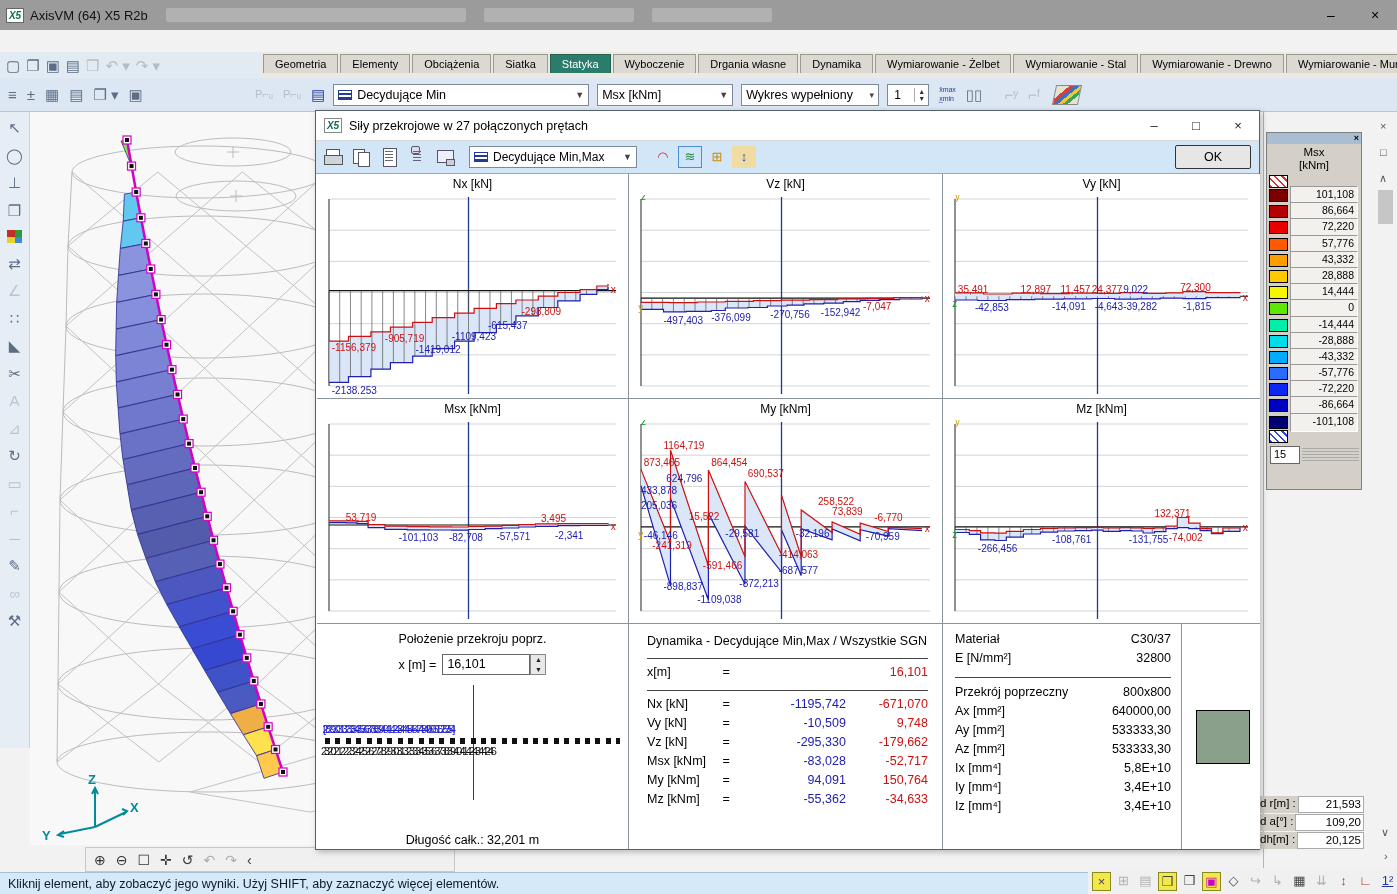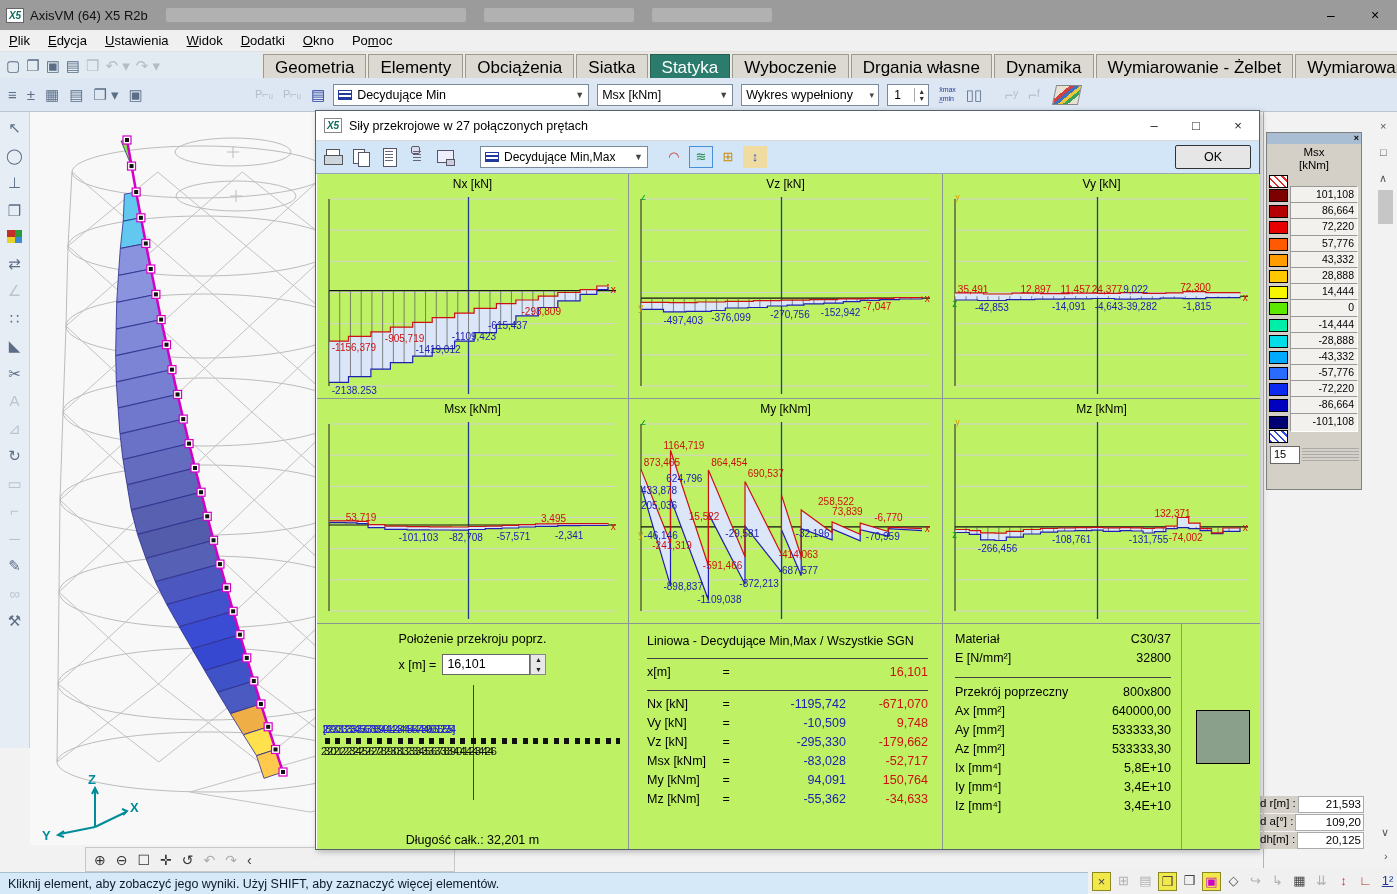--- a/index.html
+++ b/index.html
@@ -14,21 +14,21 @@
 
 #menubar{left:0;top:30px;width:1397px;height:22px;background:#f0f0f0;display:flex;align-items:center;border-bottom:1px solid #e0e0e0}
 .menu-item{padding:0 9px;font-size:13px;color:#000}
 .menu-item u{text-decoration:underline}
 
 #row1{left:0;top:52px;width:1397px;height:26px;background:#ece9e3}
 #fileicons{position:absolute;left:0;top:0;width:262px;height:26px;background:#e2eaf2;display:flex;align-items:center;gap:6px;padding-left:6px}
 .tbico{color:#5c6e86;font-size:15px;line-height:1}
 .tbico.dis{color:#b4bcc6}
 #tabs{position:absolute;left:263px;top:2px;display:flex}
-.tab{padding:3px 11px;font-size:17px;background:#dcd9d2;border:1px solid #9a9a92;border-bottom:none;margin-right:2px;color:#000;white-space:nowrap}
+.tab{padding:3px 11px;font-size:11px;background:#dcd9d2;border:1px solid #9a9a92;border-bottom:none;margin-right:2px;color:#000;white-space:nowrap}
 .tab.active{background:#2b7c6c;color:#fff;border-color:#22604f}
 
 #row2{left:0;top:78px;width:1397px;height:34px;background:#dce7f3;border-bottom:1px solid #b8c6d4;display:flex;align-items:center}
 .combo{height:22px;background:#fff;border:1px solid #7a8a9a;display:flex;align-items:center;font-size:12.5px;padding:0 4px;position:relative}
 .combo .arr{margin-left:auto;color:#444;font-size:9px;padding-left:6px}
 .combo .bars{width:14px;height:10px;margin-right:5px;background:linear-gradient(#fff 0 2px,#223a9c 2px 4px,#fff 4px 6px,#223a9c 6px 8px,#fff 8px 10px);border:1px solid #223a9c}
 .spin{height:22px;width:42px;background:#fff;border:1px solid #7a8a9a;display:flex;align-items:center;padding-left:6px}
 .spin .ud{margin-left:auto;width:14px;display:flex;flex-direction:column;font-size:7px;color:#333;border-left:1px solid #aaa;text-align:center}
 .mini{font-size:7px;color:#223a9c;line-height:1.2}
 
@@ -55,21 +55,21 @@
 .ic-copy::after{content:"";position:absolute;left:6px;top:4px;width:10px;height:13px;border:1px solid #556;background:#fff}
 .ic-rep::before{content:"";position:absolute;left:3px;top:0;width:12px;height:17px;border:1px solid #556;background:#fff}
 .ic-rep::after{content:"";position:absolute;left:5px;top:3px;width:8px;height:10px;background:repeating-linear-gradient(#667 0 1px,transparent 1px 3px)}
 .ic-cam::before{content:"";position:absolute;right:0;top:-2px;width:7px;height:6px;border:1px solid #556;border-radius:2px;background:#dde}
 .ic-scr::before{content:"";position:absolute;left:1px;top:2px;width:15px;height:11px;border:1px solid #556;background:#eef}
 .ic-scr::after{content:"";position:absolute;right:1px;bottom:0;width:7px;height:5px;border:1px solid #556;background:#ccd}
 .toggle{width:24px;height:22px;border:1px solid transparent;text-align:center;line-height:20px;font-size:13px}
 .toggle.sel{background:#cfe6fa;border:1px solid #4a90d9}
 #ok-btn{margin-left:auto;margin-right:8px;width:76px;height:24px;background:#e6e6e6;border:1px solid #333;border-radius:2px;text-align:center;line-height:22px;font-size:12.5px}
 #dlg-grid{position:absolute;left:1px;top:63px;width:943px;height:675px;display:grid;grid-template-columns:311px 313px 1fr;grid-template-rows:224px 224px 1fr;gap:1px;background:#8a949a}
-.cell{background:#bef264;position:relative;overflow:hidden}
+.cell{background:#ffffff;position:relative;overflow:hidden}
 .ct{text-align:center;font-size:12px;color:#000;padding-top:3px}
 .plot{position:absolute;left:4px;top:21px;right:4px;bottom:4px}
 
 #pos-title{text-align:center;font-size:12.5px;padding-top:8px}
 #pos-x{display:flex;align-items:center;justify-content:center;margin-top:8px;font-size:12.5px}
 #pos-x .inp{width:88px;height:21px;border:1px solid #666;background:#fff;padding:2px 4px;margin-left:6px;font-size:12.5px}
 #pos-x .ud{width:16px;height:21px;border:1px solid #888;background:#e8e8e8;font-size:7px;text-align:center;line-height:1.4;color:#222}
 #ruler{position:relative;height:120px;margin-top:10px}
 #ruler .cursor{position:absolute;left:50%;top:0;width:1px;height:115px;background:#1f3f8f}
 #ruler .bluerow{position:absolute;left:6px;right:2px;top:38px;color:#2222cc;font-size:11px;letter-spacing:-3.5px;white-space:nowrap;overflow:hidden}
@@ -133,29 +133,20 @@
     <span style="font-size:13px">AxisVM (64) X5 R2b</span>
     <span class="blur" style="width:300px"></span>
     <span class="blur" style="width:150px"></span>
     <span class="blur" style="width:120px"></span>
     <span style="margin-left:auto;display:flex">
       <span class="winbtn">–</span>
       <span class="winbtn">×</span>
     </span>
   </div>
 
-  <div class="abs" id="menubar">
-      <span class="menu-item"><u>P</u>lik</span>
-      <span class="menu-item"><u>E</u>dycja</span>
-      <span class="menu-item"><u>U</u>stawienia</span>
-      <span class="menu-item"><u>W</u>idok</span>
-      <span class="menu-item"><u>D</u>odatki</span>
-      <span class="menu-item"><u>O</u>kno</span>
-      <span class="menu-item">Po<u>m</u>oc</span>
-    </div>
 
   <div class="abs" id="row1">
     <div id="fileicons">
         <span class="tbico">▢</span>
         <span class="tbico">❐</span>
         <span class="tbico">▣</span>
         <span class="tbico">▤</span>
         <span class="tbico dis">❒</span>
         <span class="tbico dis">↶ ▾</span>
         <span class="tbico dis">↷ ▾</span>
@@ -411,21 +402,21 @@
         <span>□</span>
         <span>×</span>
       </span>
     </div>
     <div id="dlg-toolbar">
       <span class="ic ic-print"></span>
       <span class="ic ic-copy"></span>
       <span class="ic ic-rep"></span>
       <span class="ic ic-rep ic-cam"></span>
       <span class="ic ic-scr"></span>
-      <div class="combo" style="width:168px;margin-left:16px">
+      <div class="combo" style="width:168px;margin-left:5px">
         <span class="bars"></span>
         <span style="font-size:12px">Decydujące Min,Max</span>
         <span class="arr">▼</span>
       </div>
       <span id="dlg-toggles" style="display:flex;gap:3px;margin-left:6px">
           <span class="toggle" style="color: rgb(204, 51, 51);">◠</span>
           <span class="toggle sel" style="color: rgb(42, 138, 74);">≋</span>
           <span class="toggle" style="color: rgb(204, 136, 0);">⊞</span>
           <span class="toggle" style="color: rgb(34, 68, 204); background: rgb(240, 220, 160);">↕</span>
         </span>
@@ -738,21 +729,21 @@
           <div class="cursor"></div>
           <div class="bluerow">[28 29 30 31 32 33 34 35 36 37 38 39 40 41 42 43 44 45 46 47 48 49 50 51 52 53 54]</div>
           <div class="marks"></div>
           <div class="blackrow">23 20 21 22 23 24 25 26 27 28 29 30 31 32 33 34 35 36 37 38 39 40 41 42 43 44 2 46</div>
         </div>
         <div id="pos-total">Długość całk.: 32,201 m</div>
       </div>
 
       <div class="cell">
         <div id="tbl">
-          <div class="title">Liniowa - Decydujące Min,Max / Wszystkie SGN</div>
+          <div class="title">Dynamika - Decydujące Min,Max / Wszystkie SGN</div>
           <div class="hr"></div>
           <div class="trow">
             <span class="l">x[m]</span>
             <span class="e">=</span>
             <span class="mn"></span>
             <span class="mx" style="color: rgb(204, 17, 17);">16,101</span>
           </div>
           <div class="hr"></div>
           <div id="tbl-rows">
               <div class="trow">

